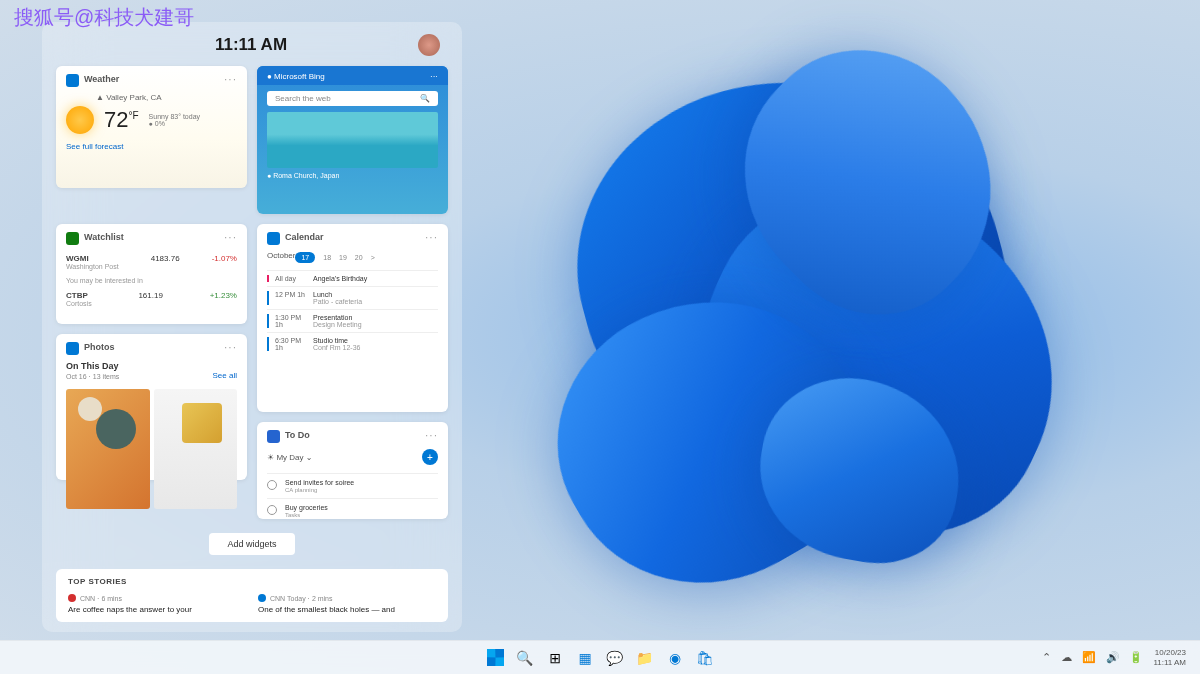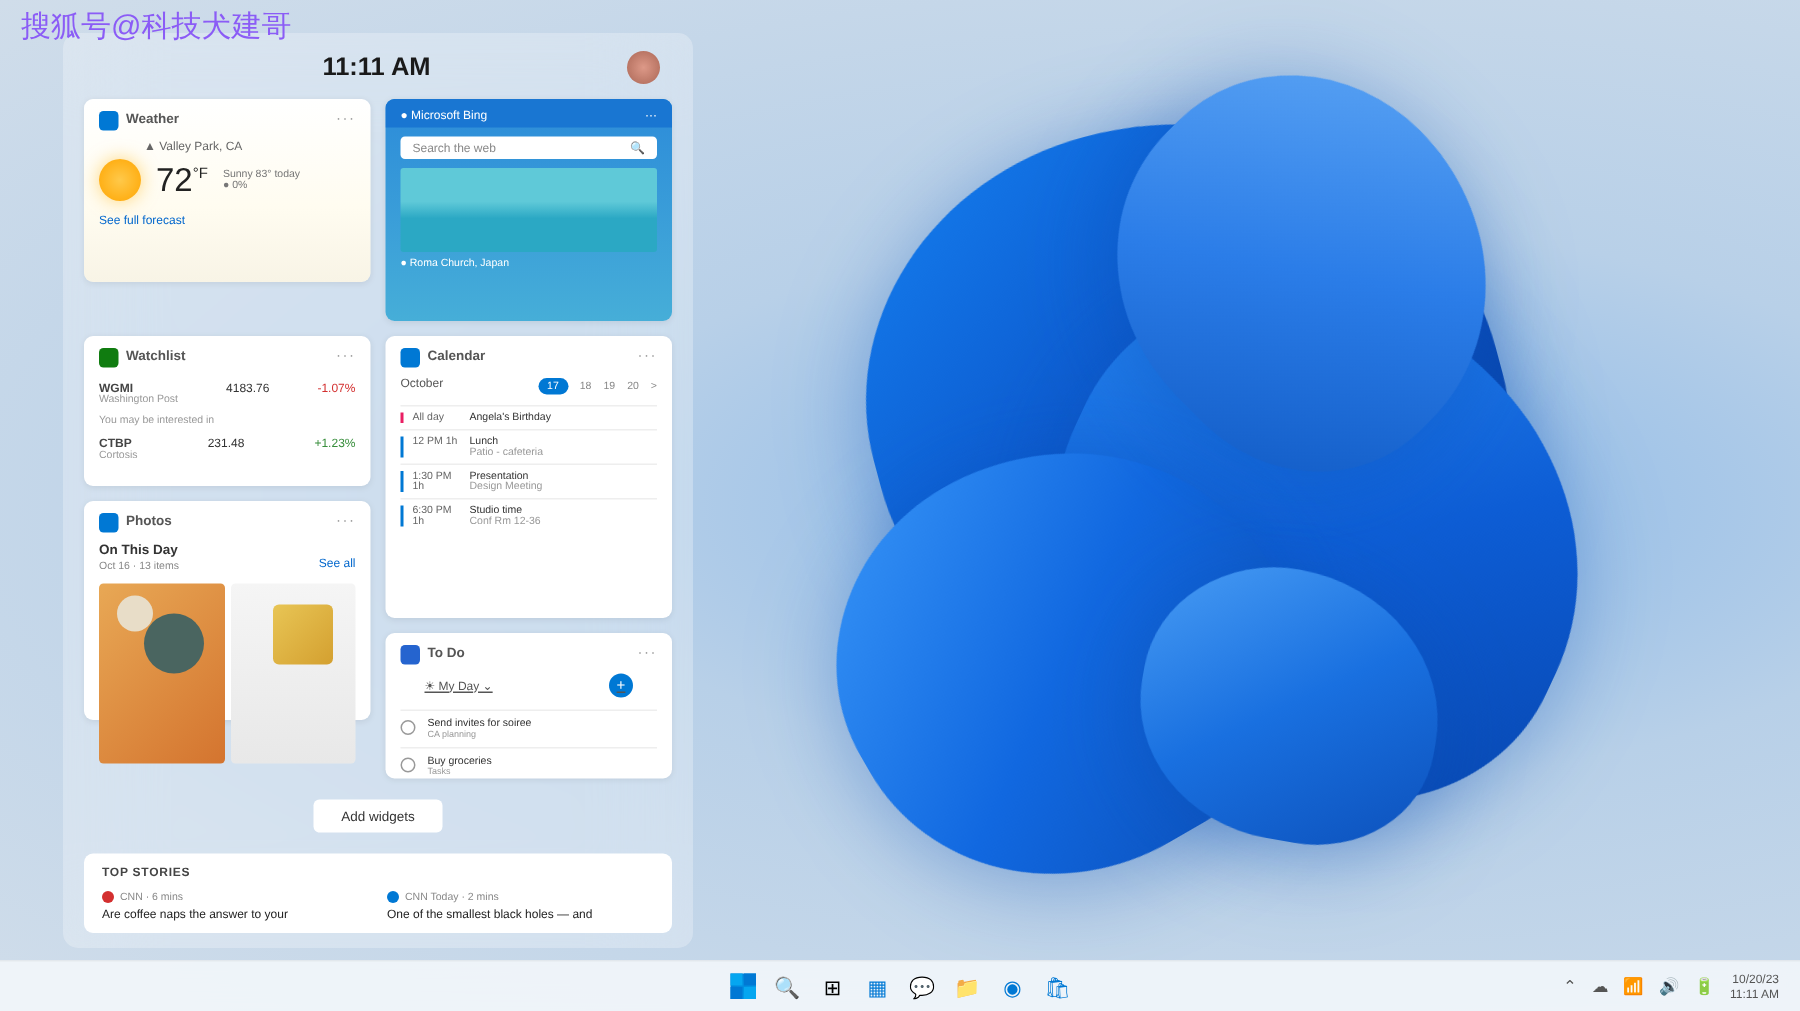--- a/index.html
+++ b/index.html
@@ -58,21 +58,21 @@
 .photos-sub { font-size: 7px; color: #888; }
 .photos-link { font-size: 8px; color: #06c; float: right; }
 .photo-grid { display: grid; grid-template-columns: 1fr 1fr; gap: 4px; margin-top: 8px; height: 120px; }
 .photo { border-radius: 3px; }
 .ph1 { background: linear-gradient(135deg,#e8a855,#d4742f); position:relative; }
 .ph1::before { content:''; position:absolute; width:40px; height:40px; background:#4a6560; border-radius:50%; top:20px; left:30px; }
 .ph1::after { content:''; position:absolute; width:24px; height:24px; background:#e8ddc8; border-radius:50%; top:8px; left:12px; }
 .ph2 { background: linear-gradient(180deg,#f5f5f5,#e8e8e8); position:relative; }
 .ph2::before{content:'';position:absolute;width:40px;height:40px;background:linear-gradient(135deg,#e8c555,#d4a030);top:14px;left:28px;border-radius:4px;}
 .todo { height: 97px; }
-.todo-head2 { display: flex; align-items: center; gap: 6px; font-size: 8px; color: #555; margin: 4px 16px 8px; text-decoration: underline; }
+.todo-head2 { display: flex; align-items: center; gap: 6px; font-size: 8px; color: #555; margin: 4px 0 8px; }
 .todo-add { margin-left: auto; width: 16px; height: 16px; background: #0078d4; border-radius: 50%; color: #fff; display: flex; align-items: center; justify-content: center; font-size: 10px; }
 .todo-item { display: flex; gap: 8px; padding: 5px 0; border-top: 1px solid #eee; align-items: flex-start; }
 .todo-circle { width: 10px; height: 10px; border: 1px solid #999; border-radius: 50%; margin-top: 1px; }
 .todo-text { font-size: 7px; color: #333; }
 .todo-text .sub { color: #999; font-size: 6px; }
 .add-widgets { grid-column: 1 / -1; justify-self: center; background: #fff; border-radius: 4px; padding: 6px 18px; font-size: 9px; color: #333; cursor: pointer; border: none; margin: 4px 0; }
 .news { grid-column: 1 / -1; background: #fff; border-radius: 6px; padding: 8px 12px; }
 .news-title { font-size: 8px; font-weight: 700; color: #444; margin-bottom: 8px; letter-spacing: .5px; }
 .news-grid { display: grid; grid-template-columns: 1fr 1fr; gap: 12px; }
 .news-src { font-size: 7px; color: #888; display: flex; align-items: center; gap: 4px; }
@@ -157,33 +157,33 @@
             </div>
             <div>4183.76</div>
             <div class="red">-1.07%</div>
           </div>
           <div class="stock-sub" style="margin:4px 0">You may be interested in</div>
           <div class="stock-row">
             <div>
               <div class="stock-name">CTBP</div>
               <div class="stock-sub">Cortosis</div>
             </div>
-            <div>231.48</div>
+            <div>161.19</div>
             <div class="green">+1.23%</div>
           </div>
         </div>
     </div>
 
     <div class="widget calendar" style="grid-row:span 2">
       <div class="widget-head">
         <div class="widget-icon" style="background:#0078d4"></div>
         <div class="widget-title">Calendar</div>
       </div>
       <div class="widget-menu">···</div>
-      <div style="display:flex;justify-content:space-between;align-items:center;margin-bottom:6px">
+      <div style="display:flex;align-items:center;margin-bottom:6px">
         <div class="cal-month">October</div>
         <div class="cal-days" id="cal-days">
             <span class="cal-day-active">17</span>
             <span class="">18</span>
             <span class="">19</span>
             <span class="">20</span>
             <span class="">&gt;</span>
           </div>
       </div>
       <div id="cal-events">

